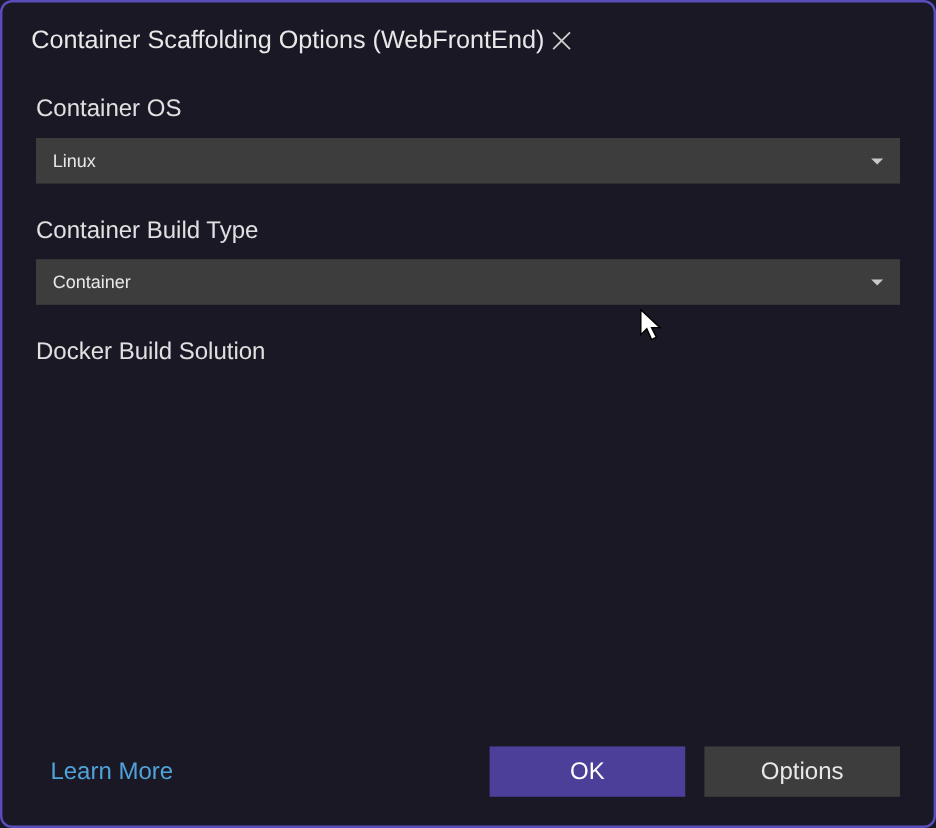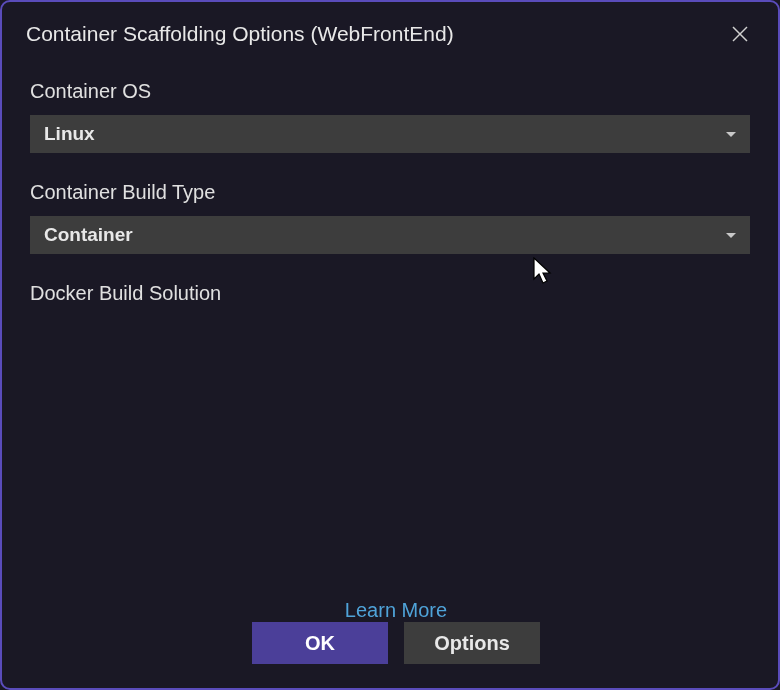--- a/index.html
+++ b/index.html
@@ -20,21 +20,20 @@
       background: #1a1825;
       border: 2px solid #5a4cbb;
       border-radius: 10px;
       display: flex;
       flex-direction: column;
       position: relative;
     }
     .titlebar {
       display: flex;
       align-items: center;
-      justify-content: space-between;
       padding: 18px 24px 12px 24px;
     }
     .title {
       color: #e8e8e8;
       font-size: 21px;
       font-weight: 400;
     }
     .close-btn {
       width: 28px;
       height: 28px;
@@ -73,58 +72,56 @@
       border: none;
       display: flex;
       align-items: center;
       justify-content: space-between;
       padding: 0 14px;
       cursor: pointer;
       position: relative;
     }
     .dropdown-value {
       color: #e8e8e8;
-      font-size: 19px;
-      font-weight: 700;
+      font-size: 15px;
+      font-weight: 400;
     }
     .dropdown-caret {
       width: 0;
       height: 0;
       border-left: 5px solid transparent;
       border-right: 5px solid transparent;
       border-top: 5px solid #c8c8c8;
     }
     .footer {
       display: flex;
       align-items: center;
       justify-content: space-between;
       padding: 0 28px 24px 40px;
-      flex-direction: column;
     }
     .learn-more {
       color: #4fa3d9;
       font-size: 20px;
       cursor: pointer;
       text-decoration: none;
     }
     .footer-buttons {
       display: flex;
       gap: 16px;
     }
     .btn {
-      width: 136px;
+      width: 163px;
       height: 42px;
       display: flex;
       align-items: center;
       justify-content: center;
       font-size: 20px;
       cursor: pointer;
       border: none;
       color: #fff;
-      font-weight: bold;
     }
     .btn-primary {
       background: #4b3f99;
     }
     .btn-secondary {
       background: #3d3d3d;
       color: #e8e8e8;
     }
     .cursor {
       position: absolute;

